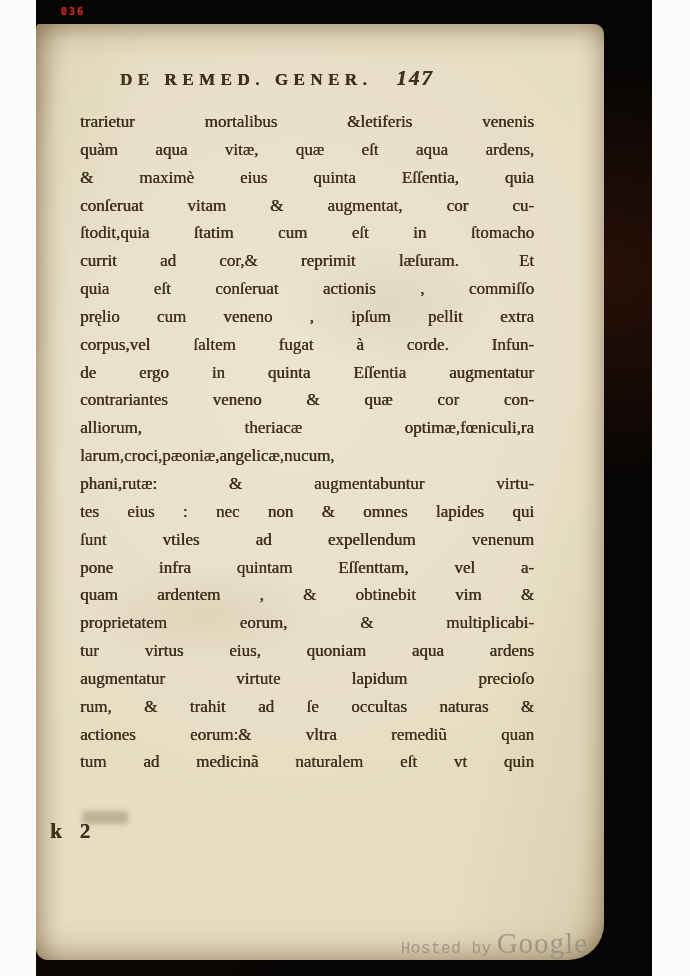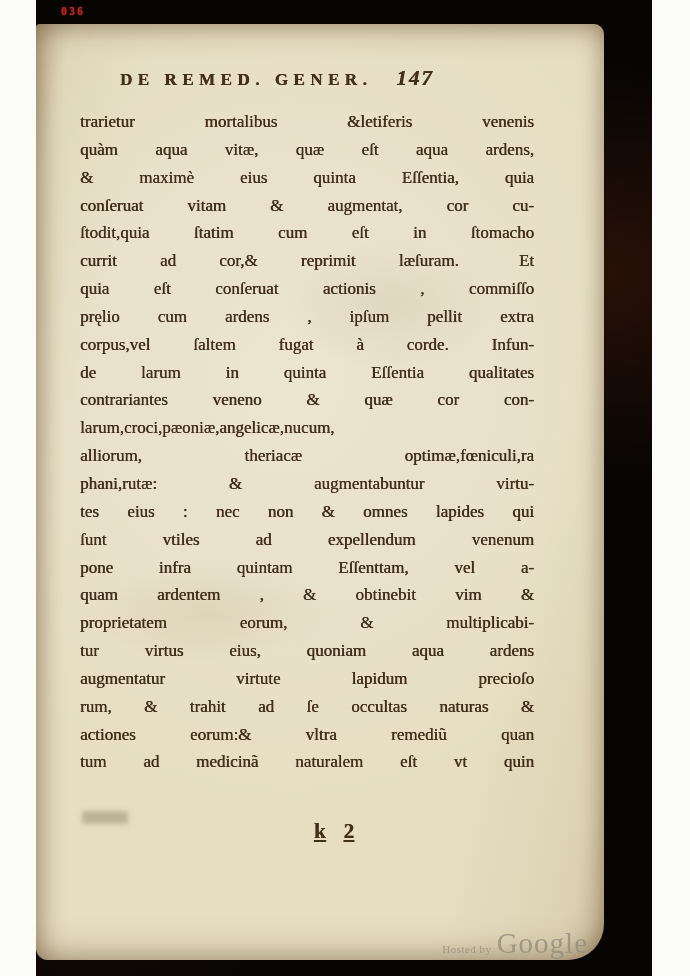--- a/index.html
+++ b/index.html
@@ -85,37 +85,35 @@
   .faint-stamp {
     position: absolute; left: 46px; top: 787px; width: 46px; height: 13px;
     background: rgba(138,128,100,.45);
     filter: blur(2.5px);
     border-radius: 3px;
   }
 
   
   .signature-mark {
     position: absolute; top: 795px; left: 0; width: 100%;
-    text-align: center;
     transform: translateX(14px);
     font-size: 21px; font-weight: bold;
     text-shadow: .4px 0 0 currentColor;
-    text-decoration: underline;
   }
   .signature-mark .sig-gap { display: inline-block; width: 18px; }
 
   
   .google-watermark {
     position: absolute; right: 16px; bottom: 2px;
     display: flex; align-items: baseline;
     opacity: .85;
   }
   .hosted-by {
-    font-family: Liberation Serif, serif;
-    font-size: 11px; color: var(--wm_gray, #8a8475);
+    font-family: Liberation Mono, monospace;
+    font-size: 16px; color: var(--wm_gray, #8a8475);
     margin-right: 5px; letter-spacing: .5px;
   }
   .google-logo {
     font-family: Liberation Serif, serif;
     font-size: 29px; color: var(--wm_gray, #9a9385);
     letter-spacing: 1px; line-height: 1;
   }
 </style>
 </head>
 <body>
@@ -135,26 +133,26 @@
 
     <div class="body-text">
 
     <div class="text-line">trarietur mortalibus &amp;letiferis venenis</div>
         <div class="text-line">quàm aqua vitæ, quæ eſt aqua ardens,</div>
         <div class="text-line">&amp; maximè eius quinta Eſſentia, quia</div>
         <div class="text-line">conſeruat vitam &amp; augmentat, cor cu-</div>
         <div class="text-line">ſtodit,quia ſtatim cum eſt in ſtomacho</div>
         <div class="text-line">currit ad cor,&amp; reprimit læſuram.  Et</div>
         <div class="text-line">quia eſt conſeruat actionis , commiſſo</div>
-        <div class="text-line">pręlio cum ardens , ipſum pellit extra</div>
+        <div class="text-line">pręlio cum veneno , ipſum pellit extra</div>
         <div class="text-line">corpus,vel ſaltem fugat à corde. Infun-</div>
-        <div class="text-line">de larum in quinta Eſſentia qualitates</div>
+        <div class="text-line">de ergo in quinta Eſſentia augmentatur</div>
         <div class="text-line">contrariantes veneno &amp; quæ cor con-</div>
+        <div class="text-line">alliorum, theriacæ optimæ,fœniculi,ra</div>
         <div class="text-line">larum,croci,pæoniæ,angelicæ,nucum,</div>
-        <div class="text-line">alliorum, theriacæ optimæ,fœniculi,ra</div>
         <div class="text-line">phani,rutæ: &amp; augmentabuntur virtu-</div>
         <div class="text-line">tes eius : nec non &amp; omnes lapides qui</div>
         <div class="text-line">ſunt vtiles ad expellendum venenum</div>
         <div class="text-line">pone infra quintam Eſſenttam, vel a-</div>
         <div class="text-line">quam ardentem , &amp; obtinebit vim &amp;</div>
         <div class="text-line">proprietatem eorum, &amp; multiplicabi-</div>
         <div class="text-line">tur virtus eius, quoniam aqua ardens</div>
         <div class="text-line">augmentatur virtute lapidum precioſo</div>
         <div class="text-line">rum, &amp; trahit ad ſe occultas naturas &amp;</div>
         <div class="text-line">actiones eorum:&amp; vltra remediũ quan</div>

